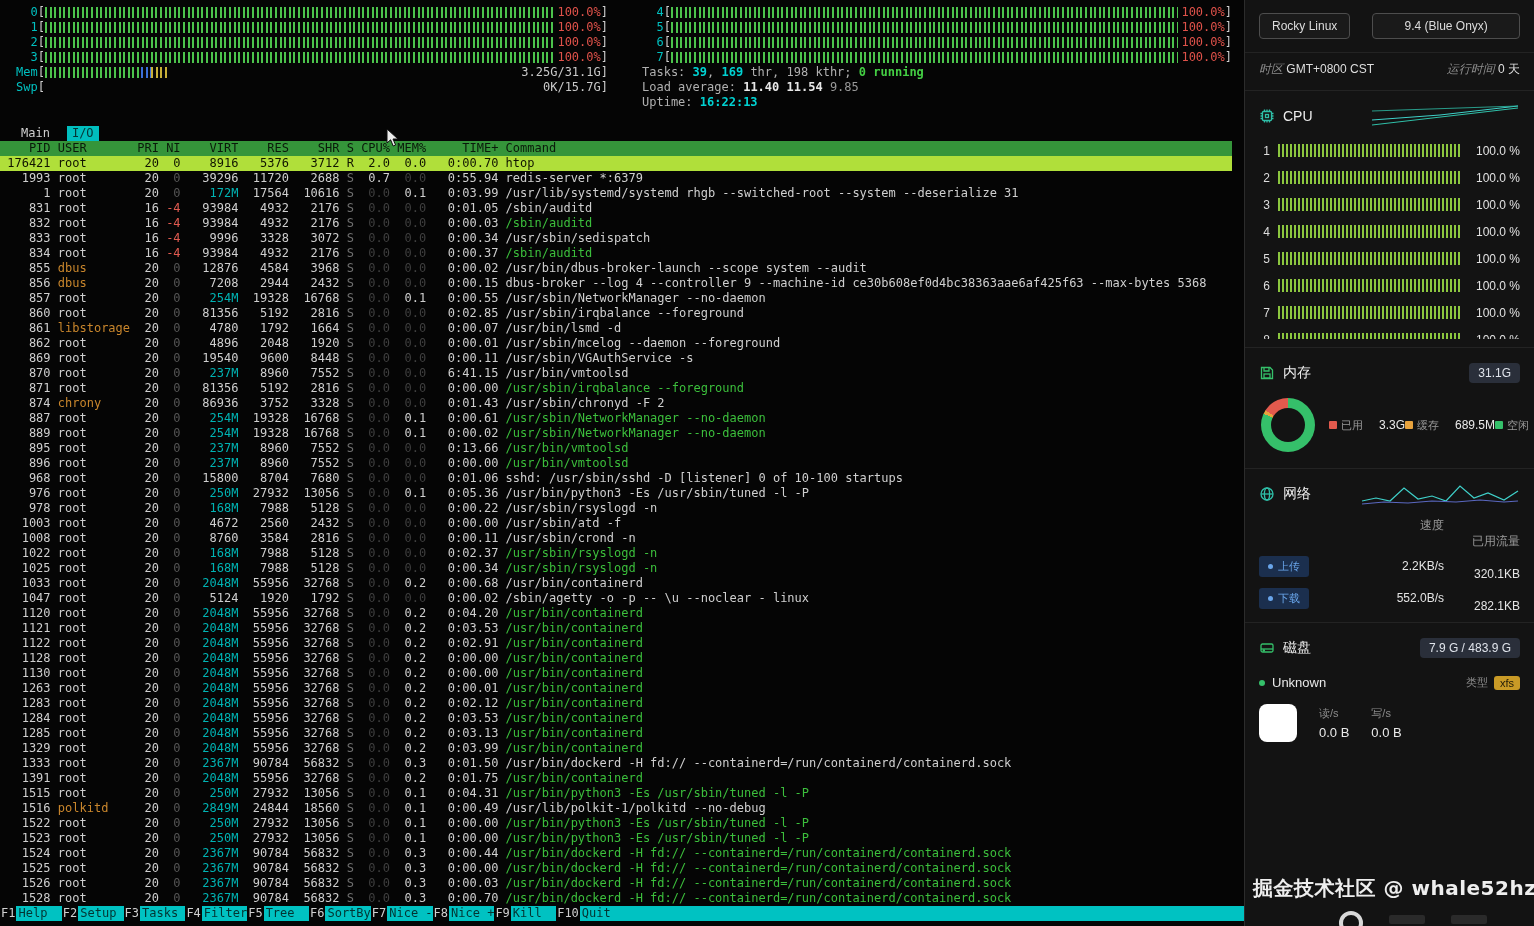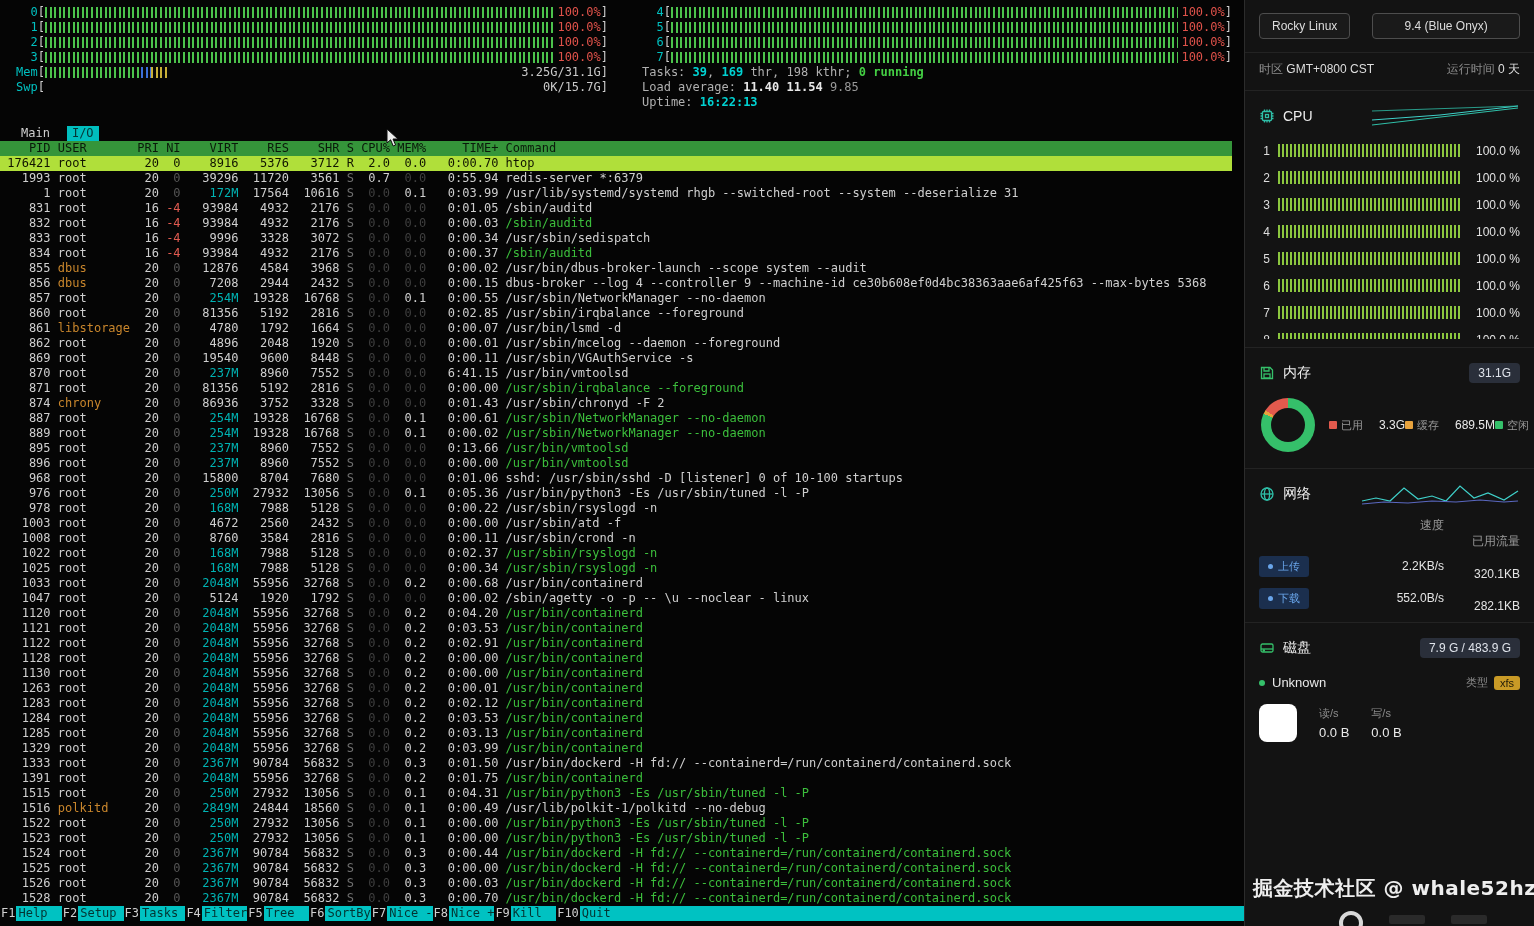--- a/index.html
+++ b/index.html
@@ -65,21 +65,21 @@
   .ffill{flex:1;background:#00c2c2;}
 
   .cursor{position:absolute;left:386px;top:128px;z-index:9;}
 
   
   .sidebar{width:289px;background:#131313;border-left:1px solid #2c2c2c;position:relative;overflow:hidden;color:#ccc;font-family:"Liberation Sans","DejaVu Sans",sans-serif;}
   .os-row{display:flex;gap:22px;padding:13px 14px;border-bottom:1px solid #232323;}
   .os-btn{border:1px solid #4d4d4d;background:#1a1a1a;color:#dcdcdc;font-size:12px;border-radius:4px;padding:5px 12px;text-align:center;white-space:nowrap;}
   .os-btn.second{flex:1;padding:5px 4px;}
   .tz-row{display:flex;justify-content:space-between;align-items:center;padding:8px 14px 12px;font-size:12px;border-bottom:1px solid #232323;white-space:nowrap;}
-  .lbl{color:#8c8c8c;}
+  .lbl{color:#8c8c8c;font-style:italic;}
   .val{color:#dedede;}
   .sb-sec{border-bottom:1px solid #232323;padding:10px 14px 8px;}
   .sec-head{display:flex;align-items:center;gap:8px;min-height:30px;}
   .sec-title{font-size:14px;color:#ececec;}
   .spark{margin-left:auto;}
   .cores{margin-top:6px;max-height:202px;overflow:hidden;}
   .core-row{display:flex;align-items:center;height:27px;gap:8px;}
   .core-n{width:11px;text-align:right;font-size:12px;color:#ddd;flex:none;}
   .core-bar{flex:1;height:13px;background:repeating-linear-gradient(90deg,#8cc63f 0 2px,transparent 2px 4px);}
   .core-pct{width:52px;text-align:right;font-size:12px;color:#e2e2e2;flex:none;}
@@ -176,21 +176,21 @@
         <span class="c time">0:00.70</span>
         <span class="c cmd">htop</span>
       </div>
       <div class="prow">
         <span class="c pid">1993</span>
         <span class="c user">root</span>
         <span class="c pri">20</span>
         <span class="c ni z">0</span>
         <span class="c virt">39296</span>
         <span class="c res">11720</span>
-        <span class="c shr">3561</span>
+        <span class="c shr">2688</span>
         <span class="c st dim2">S</span>
         <span class="c cpu">0.7</span>
         <span class="c mem dim">0.0</span>
         <span class="c time">0:55.94</span>
         <span class="c cmd">redis-server *:6379</span>
       </div>
       <div class="prow">
         <span class="c pid">1</span>
         <span class="c user">root</span>
         <span class="c pri">20</span>

